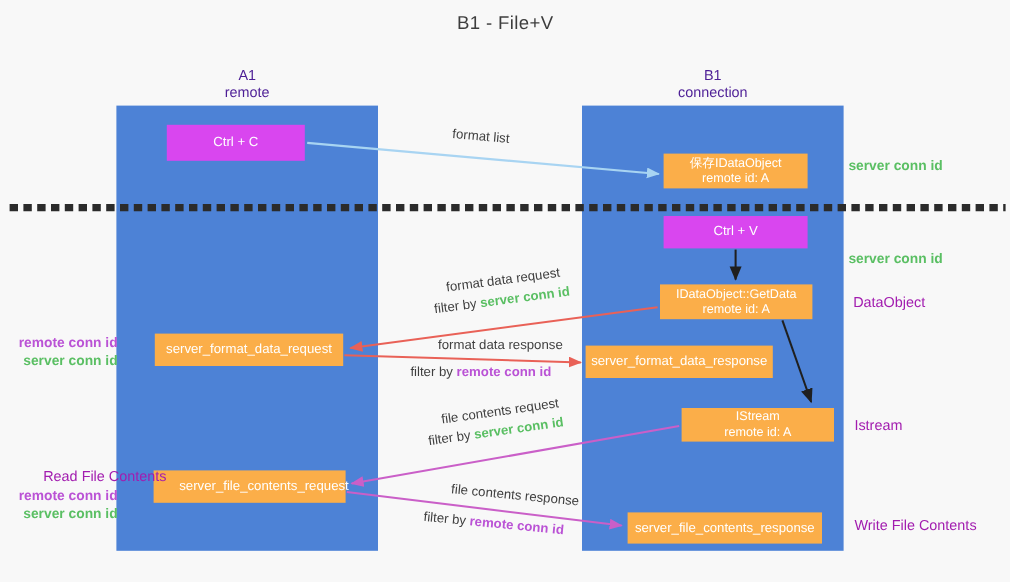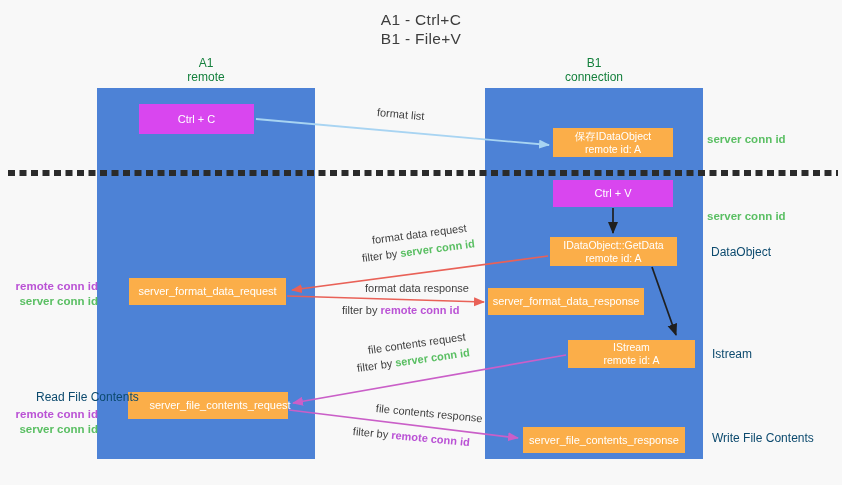--- a/index.html
+++ b/index.html
@@ -12,21 +12,21 @@
   .stage { position: relative; width: 842px; height: 485px; background: #f8f8f8; }
 
   .title-block {
     position: absolute; left: 281px; top: 10px; width: 280px;
     text-align: center; color: #3d3d3d; font-size: 15.5px; line-height: 19px;
     letter-spacing: 0.3px;
   }
 
   .lane-header {
     position: absolute; top: 56px; width: 218px; text-align: center;
-    color: #15803d; font-size: 12px; line-height: 14px;
+    color: #4c1d95; font-size: 12px; line-height: 14px;
   }
   .lane-header.a1 { left: 97px; }
   .lane-header.b1 { left: 485px; }
 
   .lane {
     position: absolute; top: 88px; width: 218px; height: 371px;
     background: #4d82d6; z-index: 1;
   }
   .lane.a1 { left: 97px; }
   .lane.b1 { left: 485px; }
@@ -46,21 +46,21 @@
   .b-save-do  { left: 553px; top: 128px; width: 120px; height: 29px; }
   .b-ctrl-v   { left: 553px; top: 180px; width: 120px; height: 27px; }
   .b-getdata  { left: 550px; top: 237px; width: 127px; height: 29px; }
   .b-fmt-req  { left: 129px; top: 278px; width: 157px; height: 27px; }
   .b-fmt-resp { left: 488px; top: 288px; width: 156px; height: 27px; }
   .b-istream  { left: 568px; top: 340px; width: 127px; height: 28px; }
   .b-file-req { left: 128px; top: 392px; width: 160px; height: 27px; padding-left: 24px; }
   .b-file-resp{ left: 523px; top: 427px; width: 162px; height: 26px; }
 
   .side-label {
-    position: absolute; z-index: 4; font-size: 12px; color: #0c4a6e;
+    position: absolute; z-index: 4; font-size: 12px; color: #a21caf;
     white-space: nowrap;
   }
   .side-label.bold-green  { color: #5abf63; font-weight: bold; font-size: 11.5px; }
   .left-pair {
     position: absolute; z-index: 4; left: 0; width: 98px; text-align: right;
     font-weight: bold; font-size: 11.5px; line-height: 15px; white-space: nowrap;
   }
   .left-pair .remote { color: #ba52d5; }
   .left-pair .server { color: #5abf63; }
   .read-file { left: 0; width: 98px; text-align: right; padding-left: 36px; }
@@ -71,21 +71,20 @@
   }
   .arrow-label .green  { color: #5abf63; font-weight: bold; }
   .arrow-label .purple { color: #ba52d5; font-weight: bold; }
 </style>
 </head>
 <body>
 
 <div class="stage">
 
   <div class="title-block">
-    <div>A1 - Ctrl+C</div>
     <div>B1 - File+V</div>
   </div>
 
   <div class="lane-header a1">
     <div>A1</div>
     <div>remote</div>
   </div>
   <div class="lane-header b1">
     <div>B1</div>
     <div>connection</div>

